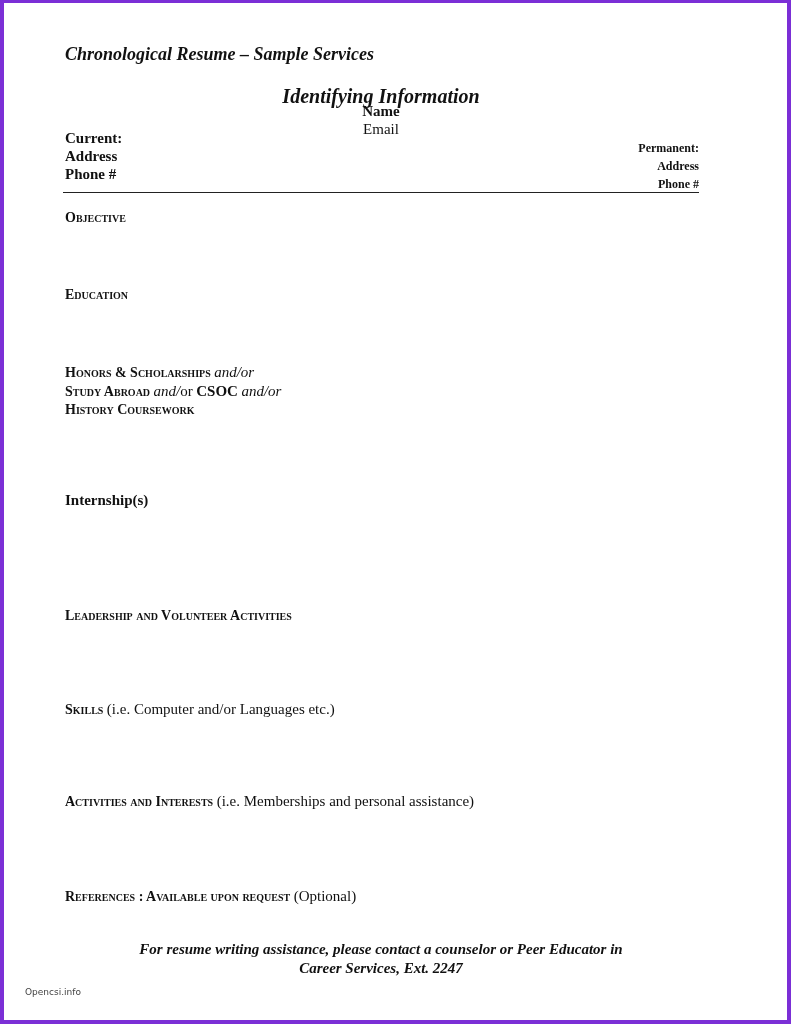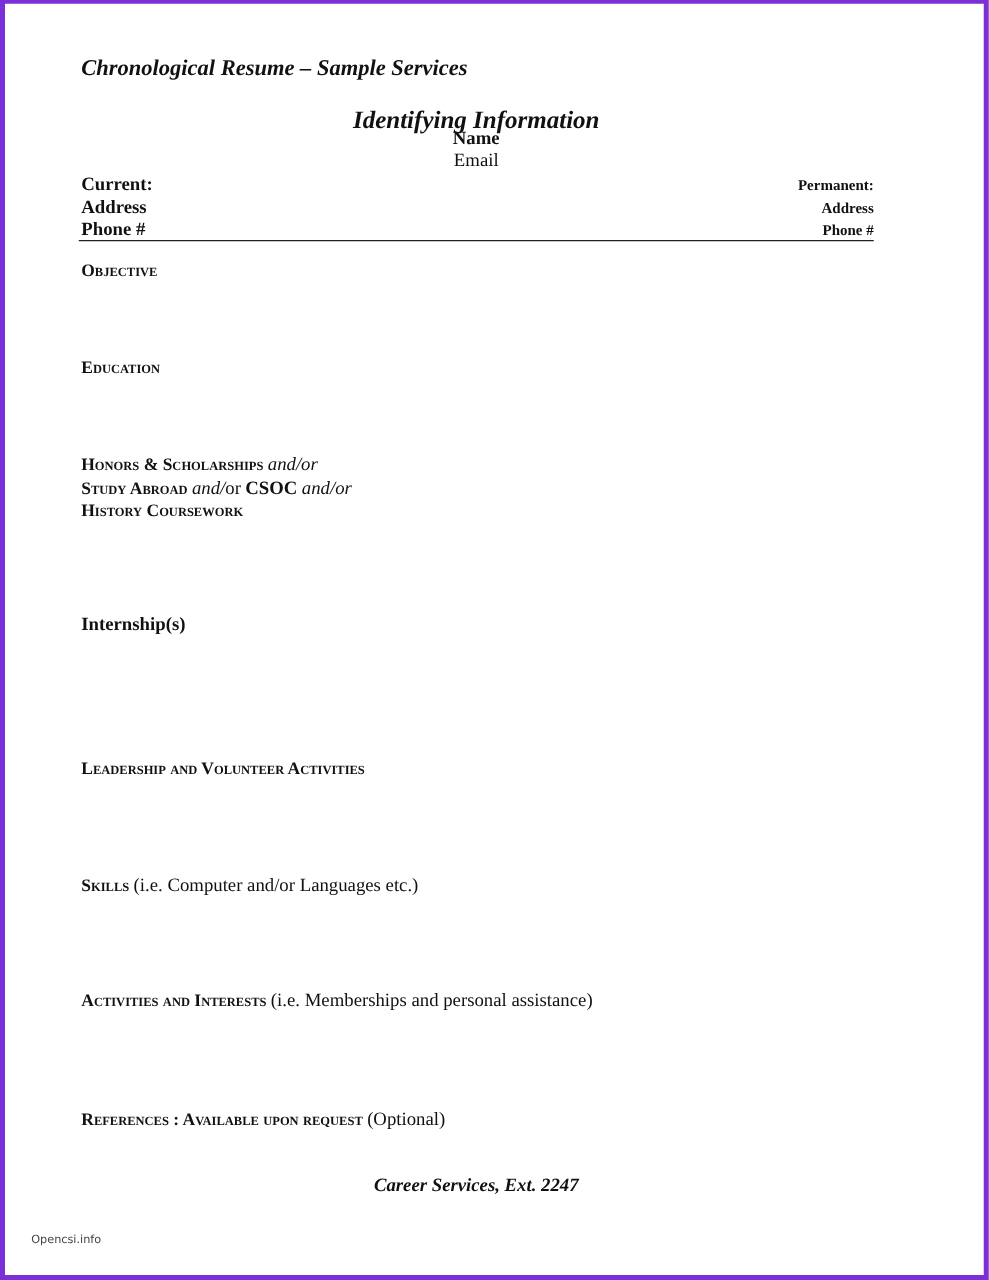--- a/index.html
+++ b/index.html
@@ -17,21 +17,21 @@
     border-left: 4px solid #7b2fd6;
     border-right: 4px solid #7b2fd6;
     border-bottom: 4px solid #7b2fd6;
     pointer-events: none;
   }
   .abs { position: absolute; white-space: nowrap; }
   .title { left: 65px; top: 44px; font-size: 18px; font-weight: bold; font-style: italic; }
   .id-info { left: 0; width: 762px; text-align: center; top: 85px; font-size: 20px; font-weight: bold; font-style: italic; }
   .name { left: 0; width: 762px; text-align: center; top: 103px; font-size: 15px; font-weight: bold; }
   .email { left: 0; width: 762px; text-align: center; top: 121px; font-size: 15px; font-weight: normal; }
-  .left-col { left: 65px; top: 139px; font-size: 15px; font-weight: bold; line-height: 18px; }
+  .left-col { left: 65px; top: 129px; font-size: 15px; font-weight: bold; line-height: 18px; }
   .right-col { right: 92px; top: 139px; font-size: 12px; font-weight: bold; line-height: 18px; text-align: right; }
   .rule { position: absolute; left: 63px; top: 192px; width: 636px; height: 0; border-top: 1.5px solid #222; }
   .sc { font-variant: small-caps; font-weight: bold; font-size: 14px; }
   .sec { left: 65px; font-size: 14px; line-height: 18px; }
   .it { font-style: italic; font-weight: normal; }
   .plain { font-weight: normal; font-size: 15px; }
   .bold15 { font-weight: bold; font-size: 15px; }
   .footer { left: 0; width: 762px; text-align: center; top: 940px; font-size: 15px; font-weight: bold; font-style: italic; line-height: 19px; }
   .watermark { left: 25px; top: 987px; font-family: "DejaVu Sans", sans-serif; font-size: 9px; color: #444; }
 </style>
@@ -93,16 +93,17 @@
   <span class="sc">Activities and Interests</span>
   <span class="plain">(i.e. Memberships and personal assistance)</span>
 </div>
 
 <div class="abs sec" style="top:887px;">
   <span class="sc">References :  Available upon request</span>
   <span class="plain">(Optional)</span>
 </div>
 
 <div class="abs footer">
+  <div>For resume writing assistance, please contact a counselor or Peer Educator in</div>
   <div>Career Services, Ext. 2247</div>
 </div>
 
 <div class="abs watermark">Opencsi.info</div>
 
 </body></html>

